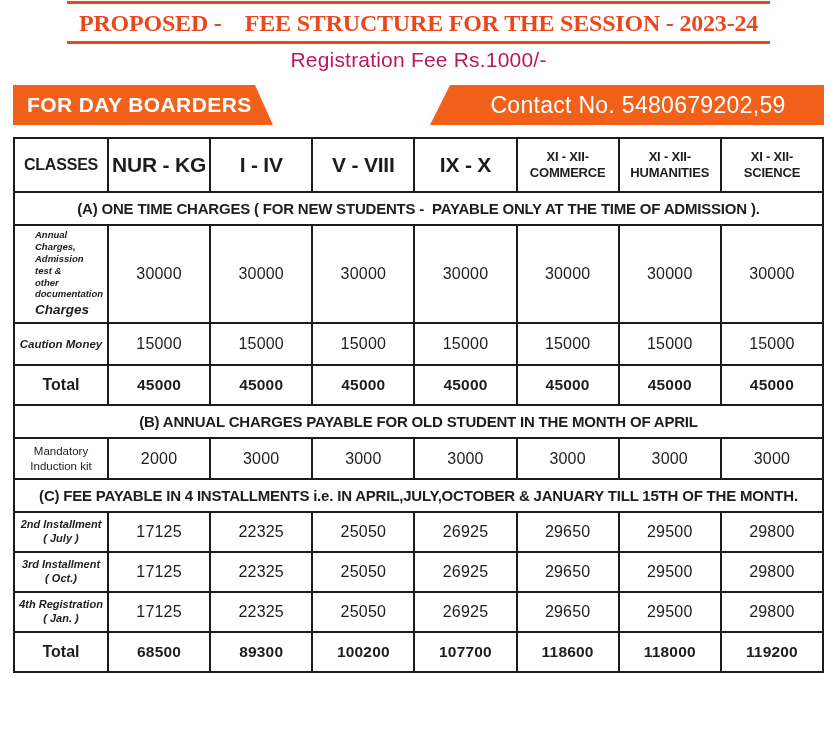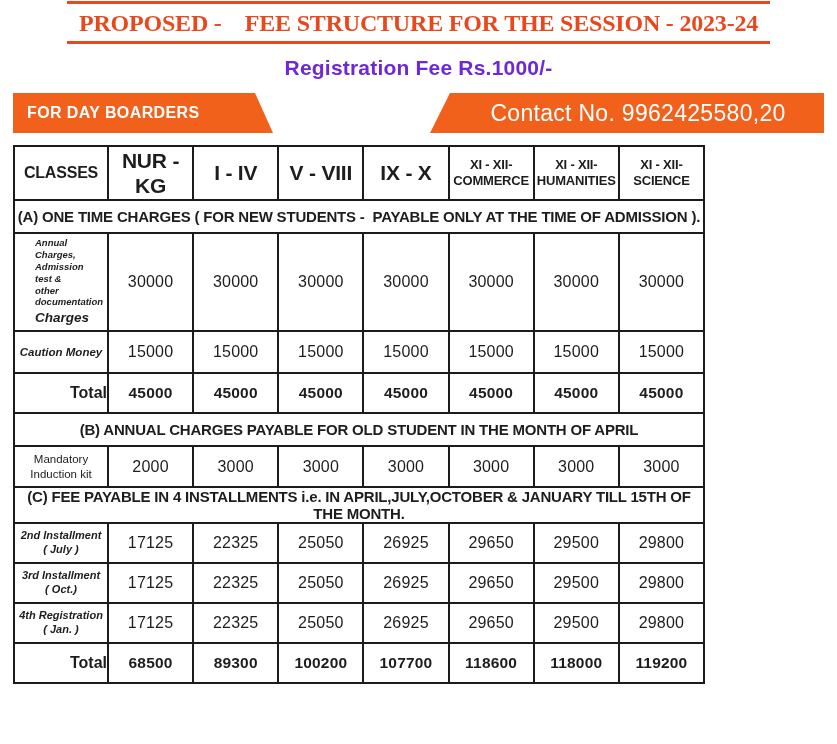--- a/index.html
+++ b/index.html
@@ -26,58 +26,58 @@
     font-weight:bold;
     font-size:24px;
     line-height:1.25;
     padding:4px 12px 3px 12px;
     white-space:pre;
     letter-spacing:-0.2px;
   }
   .doc-subtitle{
     text-align:center;
     font-size:21px;
-    font-weight:bold;
-    color:#6d28d9;
-    margin-top:12px;
+    font-weight:normal;
+    color:#be185d;
+    margin-top:4px;
     letter-spacing:0.2px;
   }
   .banner-row{
     position:relative;
     height:40px;
     margin:13px 13px 5px 13px;
   }
   .banner-left{
     position:absolute; left:0; top:0;
     width:260px; height:100%;
     background:var(--orange);
     clip-path:polygon(0 0, calc(100% - 18px) 0, 100% 100%, 0 100%);
     color:#fff;
     font-weight:bold;
-    font-size:16px;
+    font-size:21px;
     letter-spacing:0.4px;
     display:flex; align-items:center;
     padding-left:14px;
   }
   .banner-right{
     position:absolute; right:0; top:0;
     width:394px; height:100%;
     background:var(--orange);
     clip-path:polygon(20px 0, 100% 0, 100% 100%, 0 100%);
     color:#fff;
     font-size:23px;
     font-weight:500;
     letter-spacing:0.3px;
     display:flex; align-items:center; justify-content:center;
     padding-left:22px;
   }
   table.fee-table{
     border-collapse:collapse;
     table-layout:fixed;
-    width:692px;
+    width:811px;
     margin:12px 13px;
   }
   table.fee-table th, table.fee-table td{
     border:2px solid var(--border);
     text-align:center;
     vertical-align:middle;
     padding:0;
   }
   thead tr{ height:54px; }
   thead th{
@@ -115,40 +115,39 @@
     font-style:italic; font-weight:bold;
     font-size:11.5px;
   }
   td.rowlabel.label-bi2{
     font-style:italic; font-weight:bold;
     font-size:11px;
   }
   td.rowlabel.label-total{
     font-weight:bold;
     font-size:16px;
-    text-align:right;
   }
   td.rowlabel.label-plain{
     font-size:11.5px;
   }
   td.val{ font-size:16px; letter-spacing:0.2px; }
   tr.bold-values td.val{ font-weight:bold; font-size:15.5px; }
 </style>
 </head>
 <body>
 
 <div class="title-wrap">
   <div class="doc-title">PROPOSED -    FEE STRUCTURE FOR THE SESSION - 2023-24</div>
 </div>
 
 <div class="doc-subtitle">Registration Fee Rs.1000/-</div>
 
 <div class="banner-row">
   <div class="banner-left">FOR DAY BOARDERS</div>
-  <div class="banner-right">Contact No. 9962425580,20</div>
+  <div class="banner-right">Contact No. 5480679202,59</div>
 </div>
 
 <table class="fee-table">
   <colgroup>
     <col style="width:94px">
     <col>
       <col>
       <col>
       <col>
       <col>

